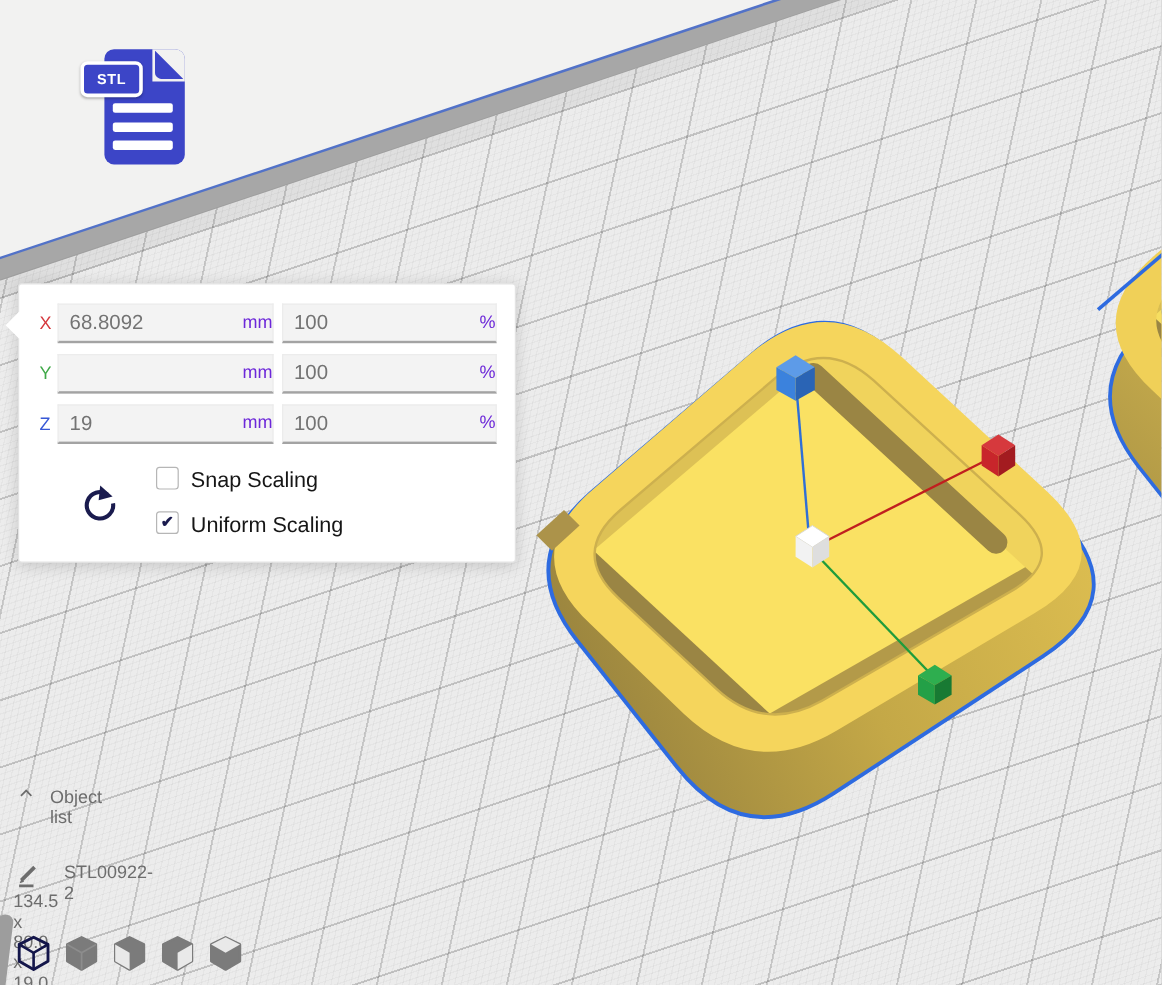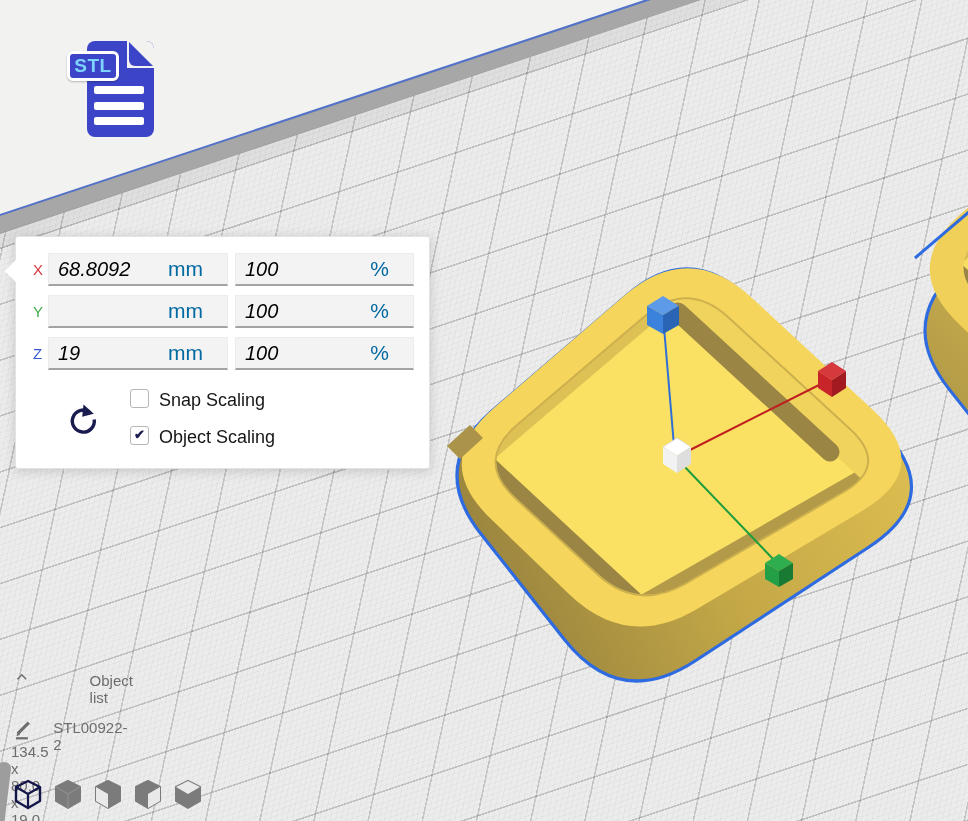--- a/index.html
+++ b/index.html
@@ -31,49 +31,49 @@
   .stl-icon{position:absolute;left:66px;top:38px;width:102px;height:104px;}
   .stl-doc{position:absolute;left:21px;top:3px;width:67px;height:96px;
     background:#3c45c7;border-radius:8px;}
   .stl-fold{position:absolute;right:0;top:0;width:27px;height:27px;background:#f2f2f1;
     border-radius:0 8px 0 0;}
   .stl-flap{position:absolute;right:1px;top:1px;width:24px;height:24px;background:#3c45c7;
     clip-path:polygon(0 0,100% 100%,0 100%);border-radius:0 0 0 6px;}
   .stl-bar{position:absolute;left:7px;width:50px;height:8px;background:#fff;border-radius:2px;}
   .stl-bar.b1{top:45px;} .stl-bar.b2{top:61px;} .stl-bar.b3{top:76px;}
   .stl-badge{position:absolute;left:1px;top:13px;width:46px;height:24px;background:#3c45c7;
-    border:3px solid #fff;border-radius:6px;color:#7dd3fc;font-size:19px;font-weight:bold;
+    border:3px solid #fff;border-radius:6px;color:#ffffff;font-size:12px;font-weight:bold;
     letter-spacing:.5px;text-align:center;line-height:24px;box-shadow:0 1px 2px rgba(0,0,0,.25);}
 
   
   .scale-panel{position:absolute;left:15px;top:236px;width:413px;height:231px;background:#fff;
     border:1px solid #e3e3e3;border-radius:3px;box-shadow:0 2px 12px rgba(0,0,0,0.16);}
   .panel-notch{position:absolute;left:-8px;top:26px;width:16px;height:16px;background:#fff;
     transform:rotate(45deg);}
   .dim-row{position:absolute;left:0;width:100%;height:33px;}
   .row-x{top:16px;} .row-y{top:58px;} .row-z{top:100px;}
   .axis-label{position:absolute;left:17px;width:16px;line-height:33px;font-size:15px;}
   .row-x .axis-label{color:#d5383d;} .row-y .axis-label{color:#3fa948;} .row-z .axis-label{color:#3758d6;}
   .field{position:absolute;top:0;height:33px;background:#f3f3f3;border:1px solid #ececec;
     border-bottom:2px solid #a3a3a3;box-sizing:border-box;}
   .field.mm{left:32px;width:180px;} .field.pct{left:219px;width:179px;}
   .field input{width:100%;height:100%;border:none;background:transparent;outline:none;
-    font-family:"Liberation Sans",sans-serif;font-size:20px;color:#000000;padding:0 36px 0 9px;box-sizing:border-box;font-style:italic;}
-  .unit{position:absolute;right:24px;top:0;line-height:30px;font-size:21px;color:#0369a1;pointer-events:none;}
+    font-family:"Liberation Sans",sans-serif;font-size:17px;color:#737373;padding:0 36px 0 9px;box-sizing:border-box;}
+  .unit{position:absolute;right:0;top:0;line-height:30px;font-size:15px;color:#6d28d9;pointer-events:none;}
   .reset-btn{position:absolute;left:50px;top:166px;width:34px;height:34px;cursor:pointer;background:none;border:none;padding:0;}
   .cbx-row{position:absolute;left:114px;height:20px;}
   .cbx-row.snap{top:152px;} .cbx-row.uniform{top:189px;}
   .cbx{position:absolute;left:0;top:0;width:19px;height:19px;background:#fff;
     border:1.5px solid #b6b6b6;border-radius:3px;box-sizing:border-box;cursor:pointer;}
   .cbx .check{display:block;color:#1a1b4e;font-size:13px;font-weight:bold;line-height:16px;text-align:center;}
   .cbx-label{position:absolute;left:29px;top:1px;font-size:18px;color:#161616;white-space:nowrap;}
 
   
   .objlist{position:absolute;left:0;top:0;color:#6d6d6d;}
-  .obj-header-row{position:absolute;left:16px;top:672px;display:flex;align-items:flex-start;cursor:pointer;gap:48px;}
+  .obj-header-row{position:absolute;left:16px;top:656px;display:flex;align-items:flex-start;cursor:pointer;}
   .obj-caret{margin-right:14px;}
   .obj-header{font-size:15px;}
   .obj-item-row{position:absolute;left:15px;top:707px;display:flex;align-items:center;}
   .obj-pencil{margin-right:18px;}
   .obj-item{font-size:15px;margin-top:12px;}
   .obj-dims{position:absolute;left:11px;top:743px;font-size:15px;}
 
   
   .view-toolbar{position:absolute;left:13px;top:776px;display:flex;gap:10px;}
   .view-btn{width:30px;height:38px;cursor:pointer;}
@@ -227,21 +227,21 @@
     </button>
 
     <div class="cbx-row snap">
       <span class="cbx"></span>
       <span class="cbx-label">Snap Scaling</span>
     </div>
     <div class="cbx-row uniform">
       <span class="cbx">
           <span class="check">✔</span>
         </span>
-      <span class="cbx-label">Object Scaling</span>
+      <span class="cbx-label">Uniform Scaling</span>
     </div>
   </div>
 
   <div class="objlist">
     <div class="obj-header-row">
       <svg class="obj-caret" width="16" height="10" viewBox="0 0 16 10">
         <polyline points="2,8 8,2 14,8" fill="none" stroke="#6d6d6d" stroke-width="2"></polyline>
       </svg>
       <span class="obj-header">Object list</span>
     </div>

